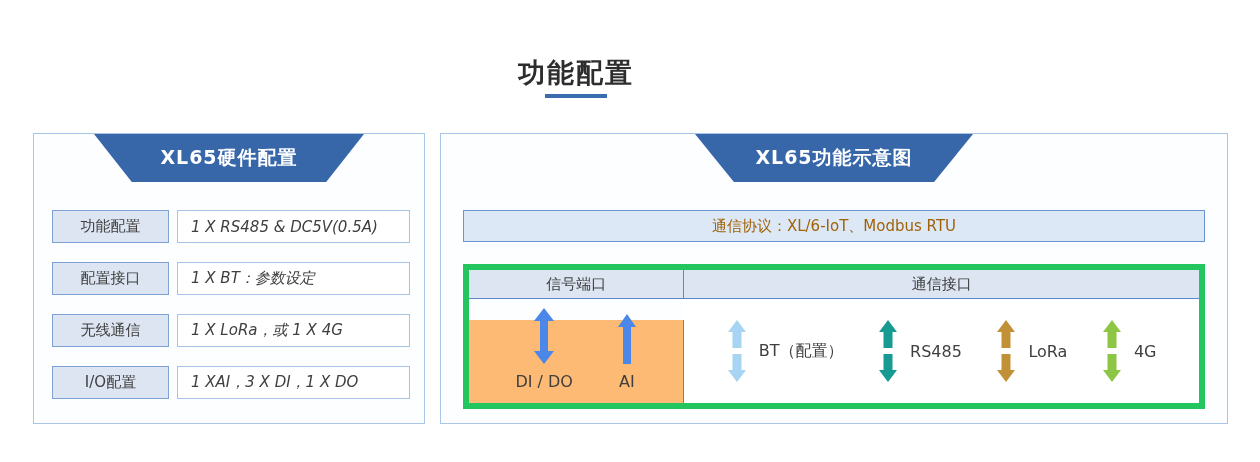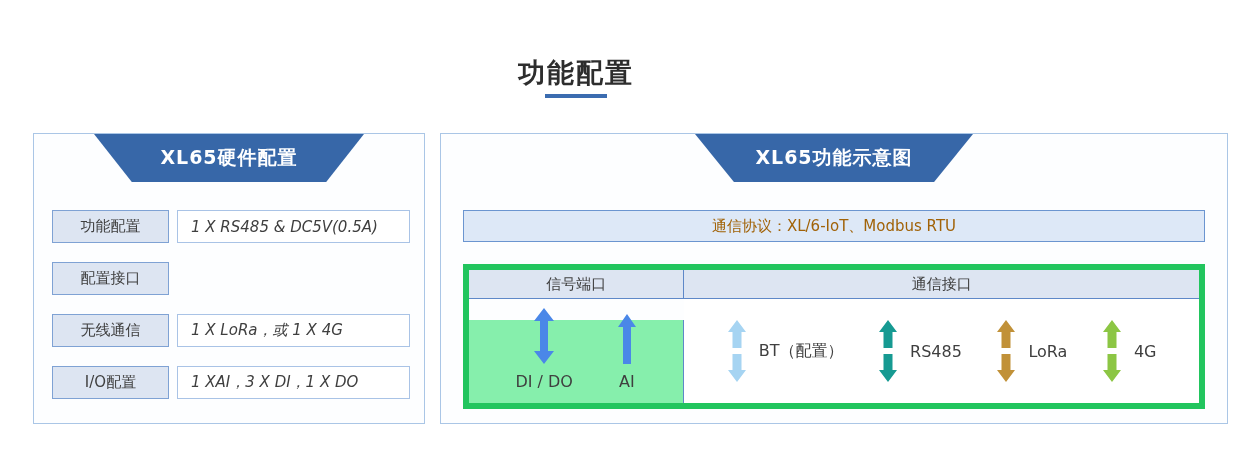--- a/index.html
+++ b/index.html
@@ -76,21 +76,21 @@
   .cell-comm   { flex: 1; }
   .table-head .cell-signal, .table-head .cell-comm {
     background: #dde5f2;
     display: flex; align-items: center; justify-content: center;
     font-size: 15px; color: #3f3f3f;
   }
   .table-head { border-bottom: 1px solid #5e88c8; }
 
   .table-body .cell-signal {
     display: flex; align-items: flex-end; justify-content: center;
-    gap: 44px; padding-bottom: 12px; background: #86efac; margin-top: 21px;
+    gap: 44px; padding-bottom: 12px; background: #fdba74; margin-top: 21px;
   }
   .table-body .cell-comm {
     display: flex; align-items: center; justify-content: space-evenly;
     background: #ffffff; padding: 0 8px;
   }
 
   .port-item { display: flex; flex-direction: column; align-items: center; }
   .port-item .port-label { margin-top: 8px; font-size: 16px; color: #3f3f3f; }
   .iface-item { display: flex; align-items: center; gap: 12px; }
   .iface-item .iface-label { font-size: 16px; color: #3f3f3f; white-space: nowrap; }
@@ -109,20 +109,21 @@
     <div class="panel-header">XL65硬件配置</div>
     <div class="spec-rows">
 
       <div class="spec-row">
         <div class="spec-label">功能配置</div>
         <div class="spec-value">1 X RS485 &amp; DC5V(0.5A)</div>
       </div>
 
       <div class="spec-row">
         <div class="spec-label">配置接口</div>
+        <div class="spec-value">1 X BT：参数设定</div>
       </div>
 
       <div class="spec-row">
         <div class="spec-label">无线通信</div>
         <div class="spec-value">1 X LoRa，或 1 X 4G</div>
       </div>
 
       <div class="spec-row">
         <div class="spec-label">I/O配置</div>
         <div class="spec-value">1 XAI，3 X DI，1 X DO</div>

